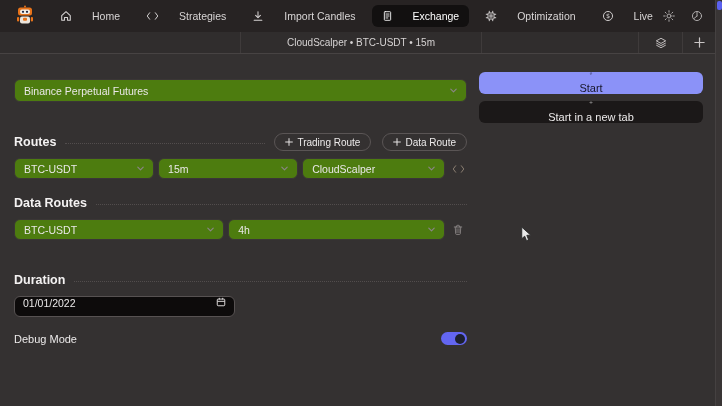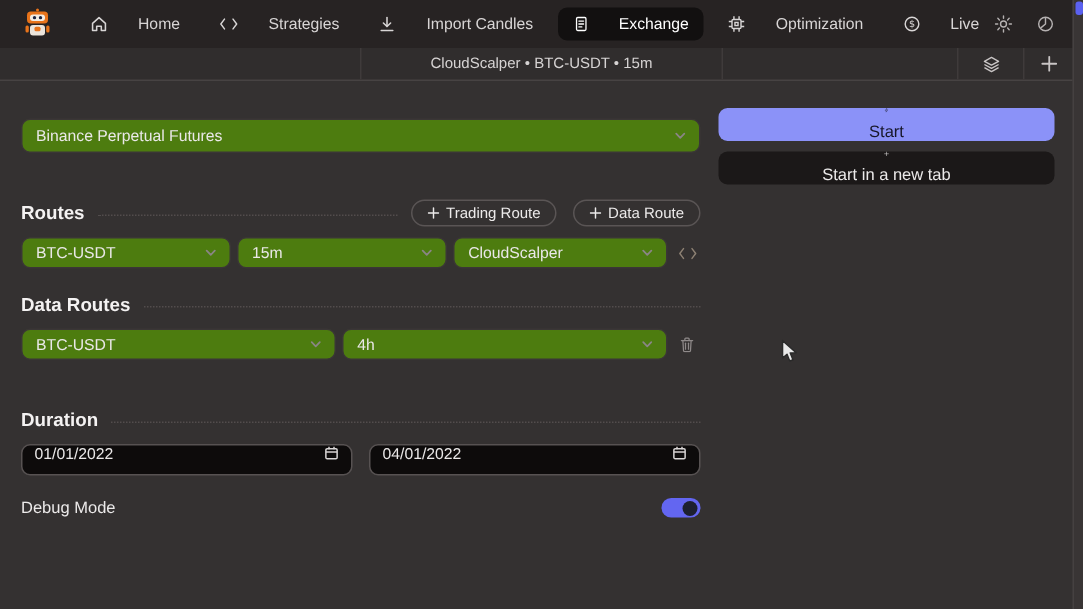--- a/index.html
+++ b/index.html
@@ -347,31 +347,20 @@
         <span>01/01/2022</span>
         <span class="cal">
           <svg width="10" height="10" viewBox="0 0 12 12" fill="none" stroke="currentColor" stroke-width="1.2">
               <rect x="1.5" y="2.5" width="9" height="8" rx="1"></rect>
               <line x1="1.5" y1="5.2" x2="10.5" y2="5.2"></line>
               <line x1="4" y1="1" x2="4" y2="3"></line>
               <line x1="8" y1="1" x2="8" y2="3"></line>
             </svg>
         </span>
       </div>
-      <div class="date-input">
-        <span>04/01/2022</span>
-        <span class="cal">
-          <svg width="10" height="10" viewBox="0 0 12 12" fill="none" stroke="currentColor" stroke-width="1.2">
-              <rect x="1.5" y="2.5" width="9" height="8" rx="1"></rect>
-              <line x1="1.5" y1="5.2" x2="10.5" y2="5.2"></line>
-              <line x1="4" y1="1" x2="4" y2="3"></line>
-              <line x1="8" y1="1" x2="8" y2="3"></line>
-            </svg>
-        </span>
-      </div>
     </div>
 
     <div class="debug-row">
       <span class="debug-label">Debug Mode</span>
       <div class="toggle on">
         <span class="knob"></span>
       </div>
     </div>
 
   </div>

